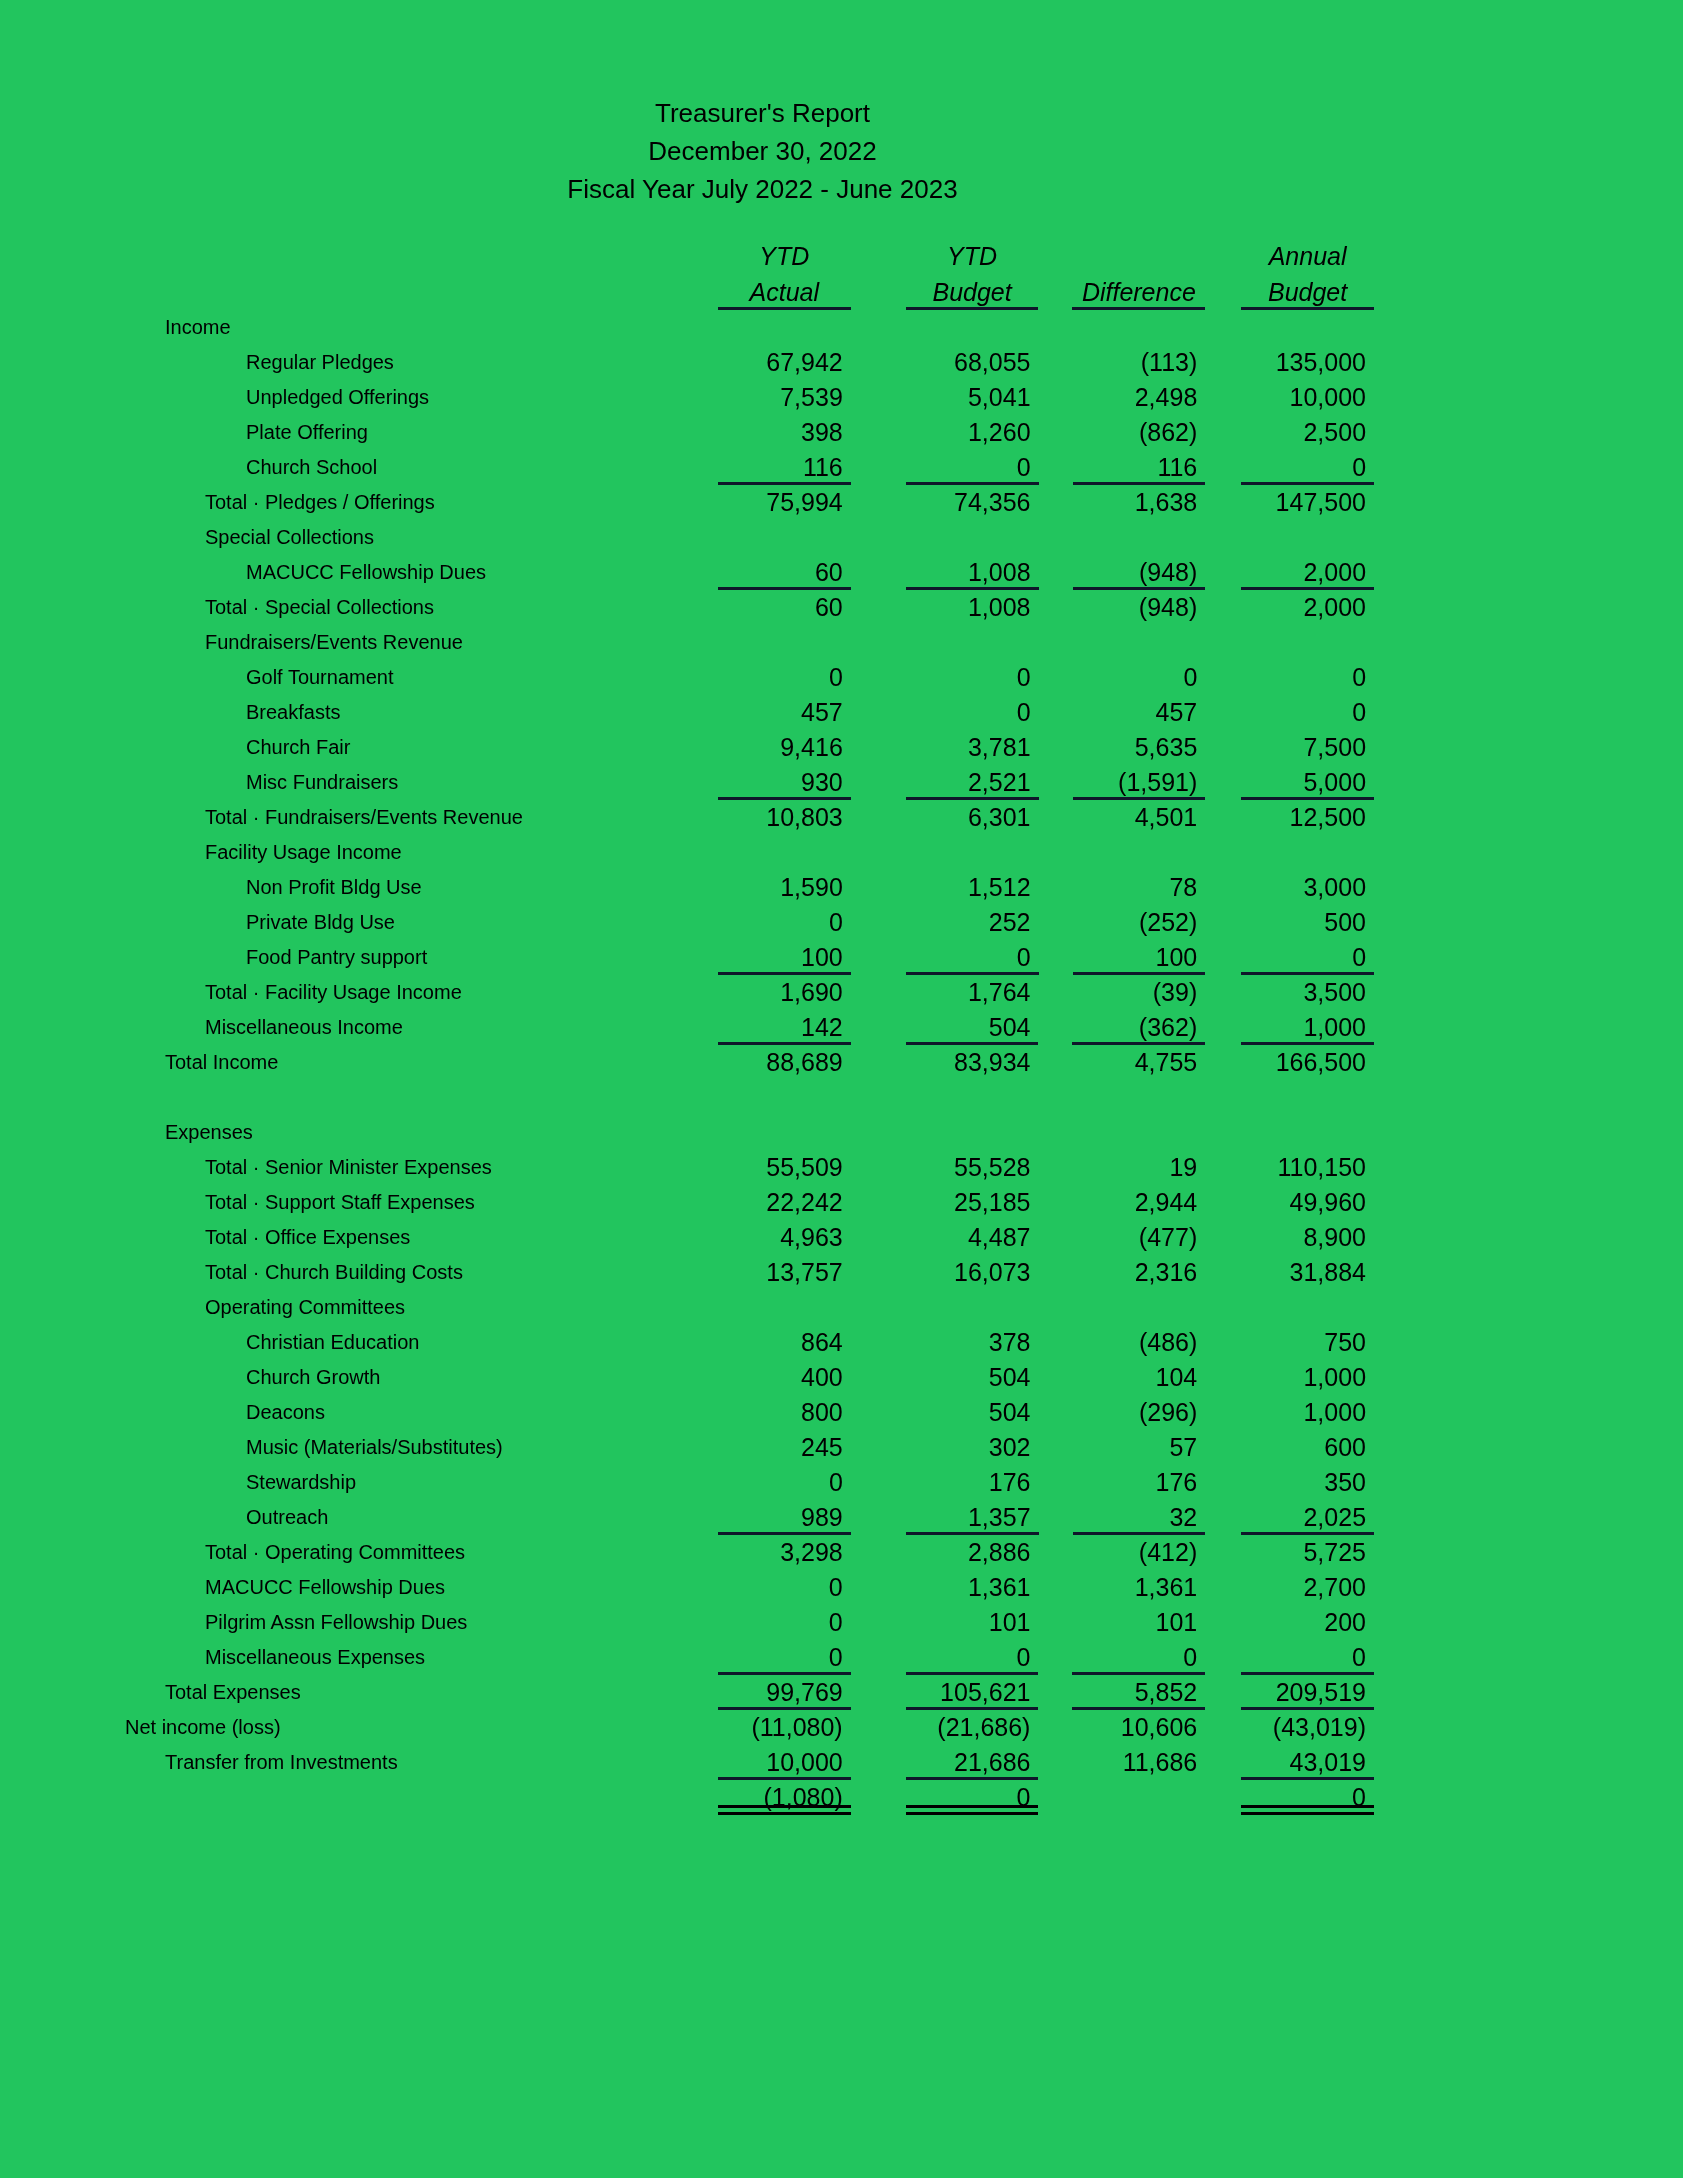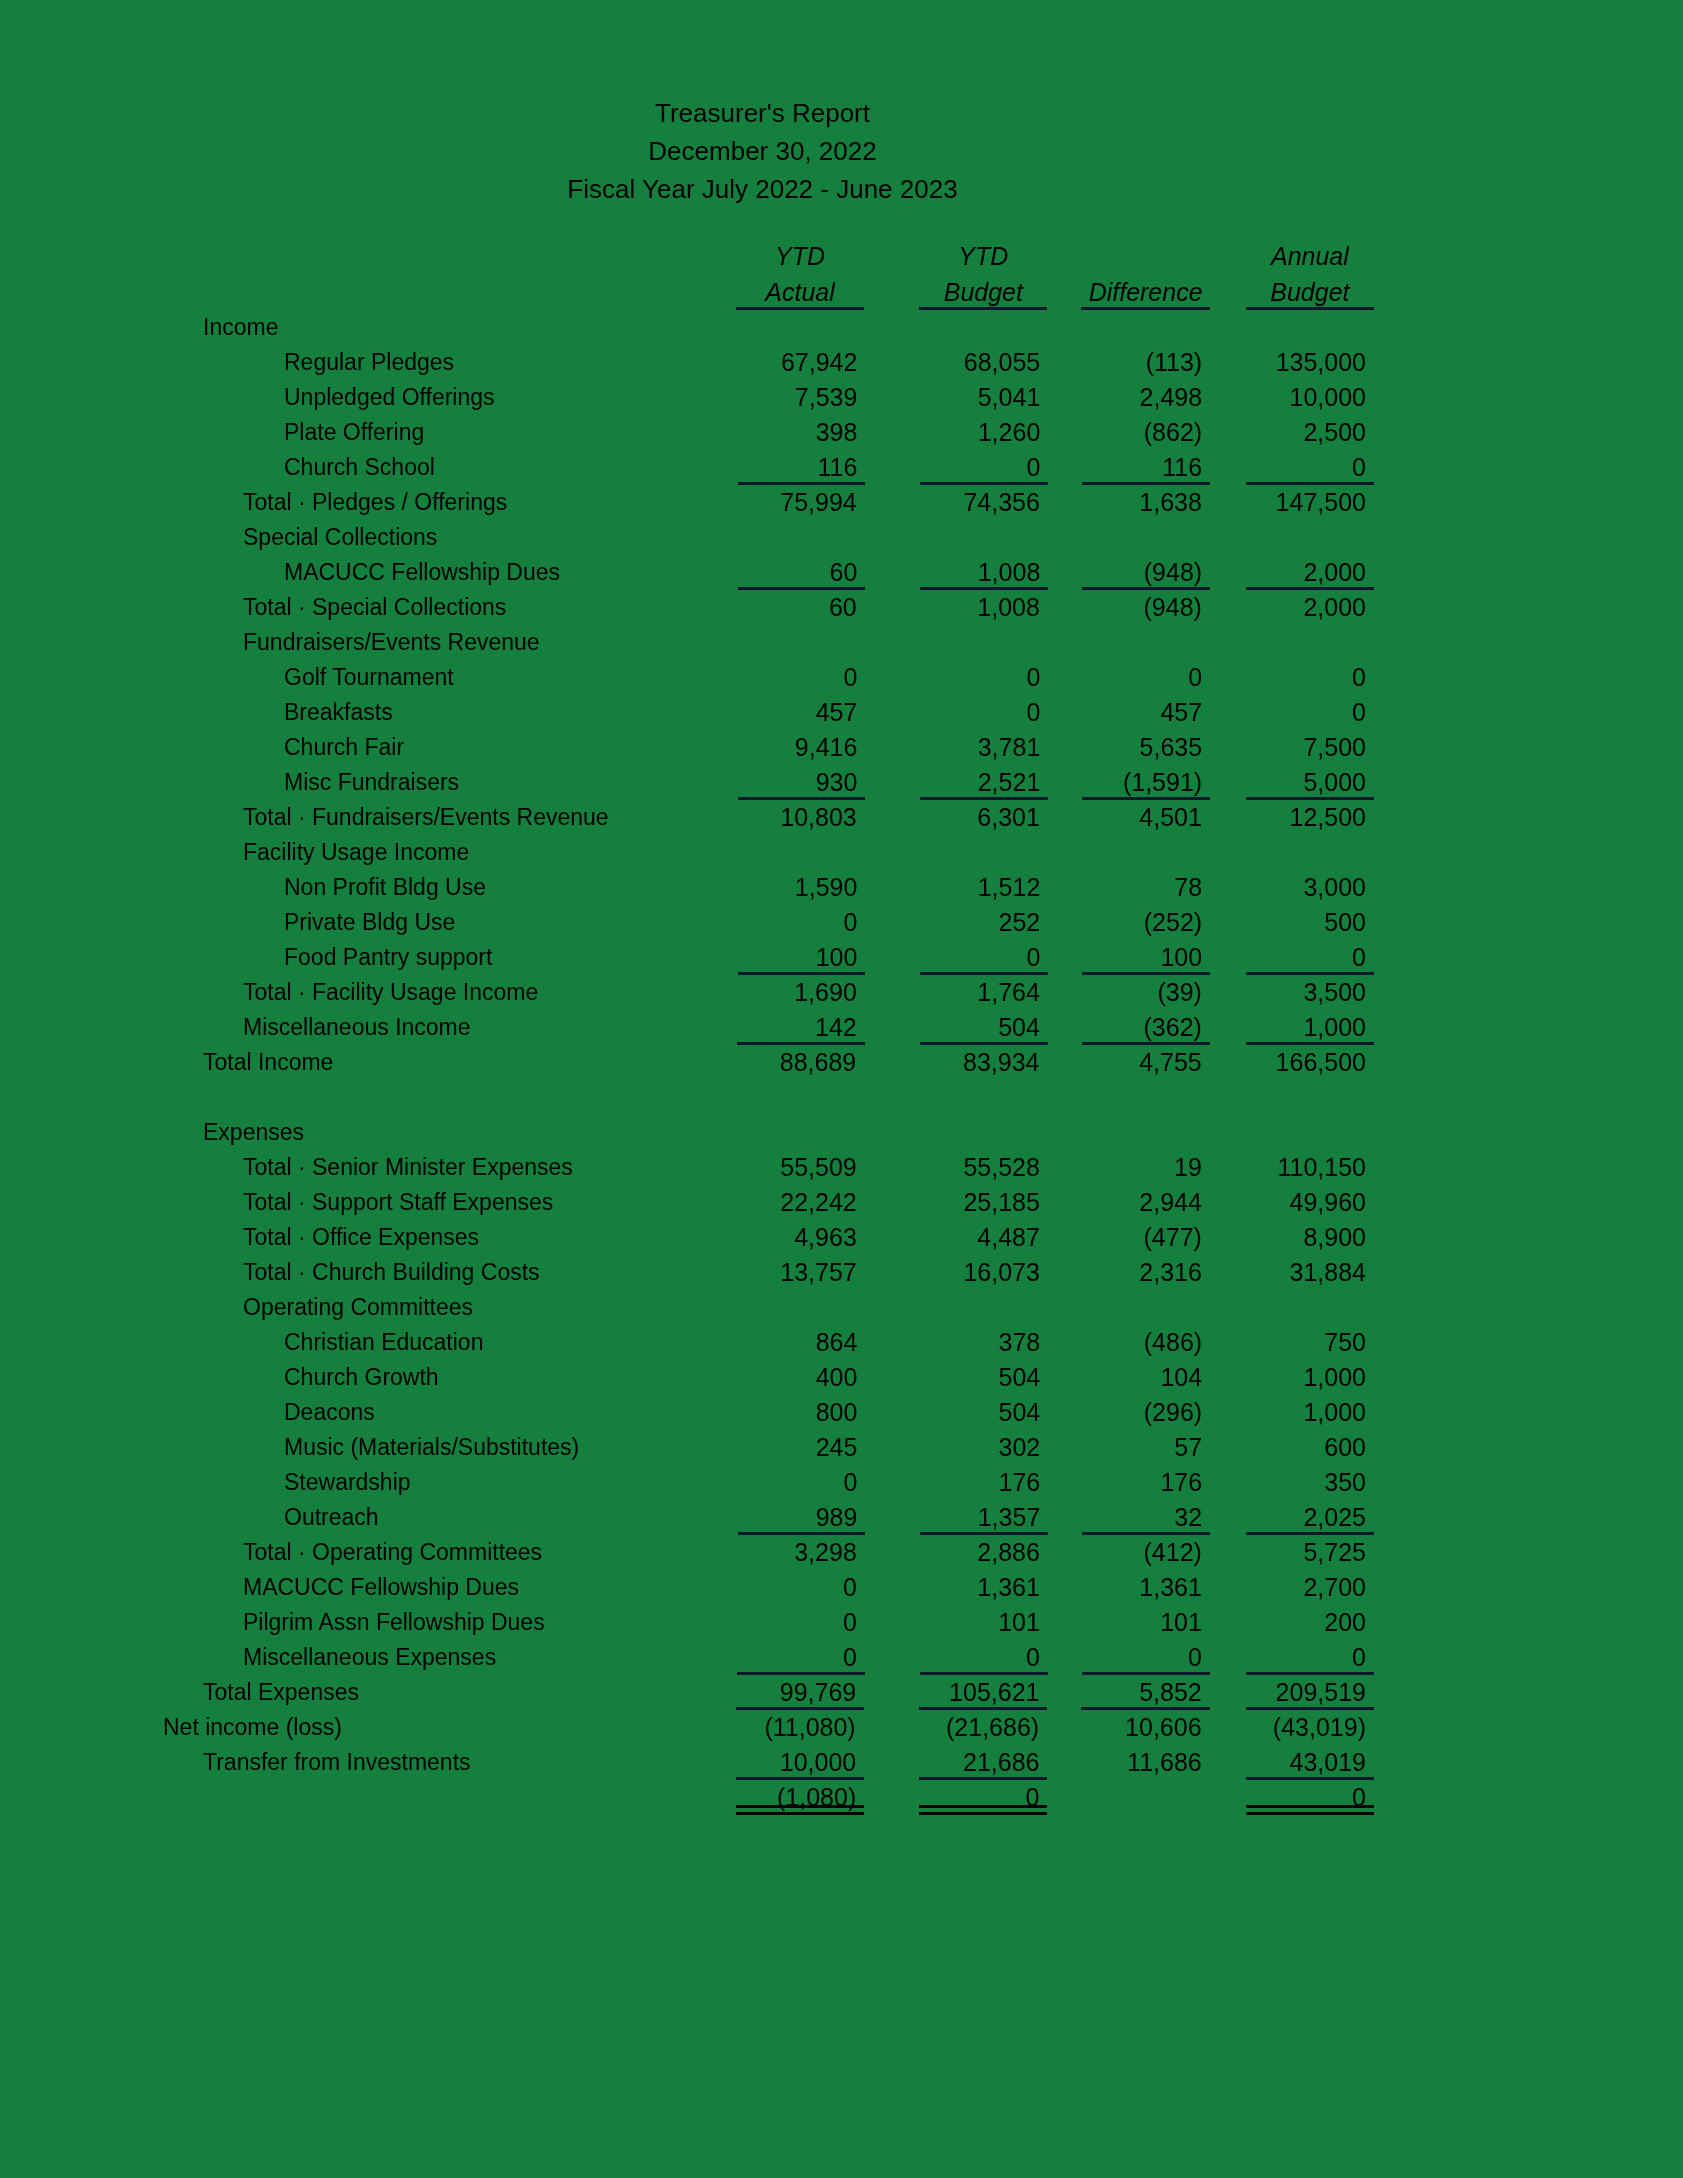--- a/index.html
+++ b/index.html
@@ -13,21 +13,21 @@
     position: relative;
     font-family: "Liberation Sans", sans-serif;
     color: #000000;
     -webkit-font-smoothing: antialiased;
   }
   .page {
     position: absolute;
     left: 0; top: 0;
     width: 1683px;
     height: 2178px;
-    background: #15803d;
+    background: #22c55e;
     overflow: hidden;
   }
   .title-block {
     position: absolute;
     top: 94px;
     left: 139px;
     width: 1247px;
     text-align: center;
     font-size: 26px;
     line-height: 38px;
@@ -41,24 +41,23 @@
   }
   .row {
     display: flex;
     height: 35px;
     align-items: stretch;
   }
   .row.hdr { height: 36px; font-style: italic; }
   .lbl {
     width: 594px;
     box-sizing: border-box;
-    font-size: 23px;
+    font-size: 20px;
     line-height: 35px;
     white-space: nowrap;
-    margin-left: 38px;
   }
   .ind0 { padding-left: 0; }
   .ind1 { padding-left: 40px; }
   .ind2 { padding-left: 80px; }
   .ind3 { padding-left: 121px; }
   .num {
     width: 133px;
     box-sizing: border-box;
     text-align: right;
     font-size: 25px;

